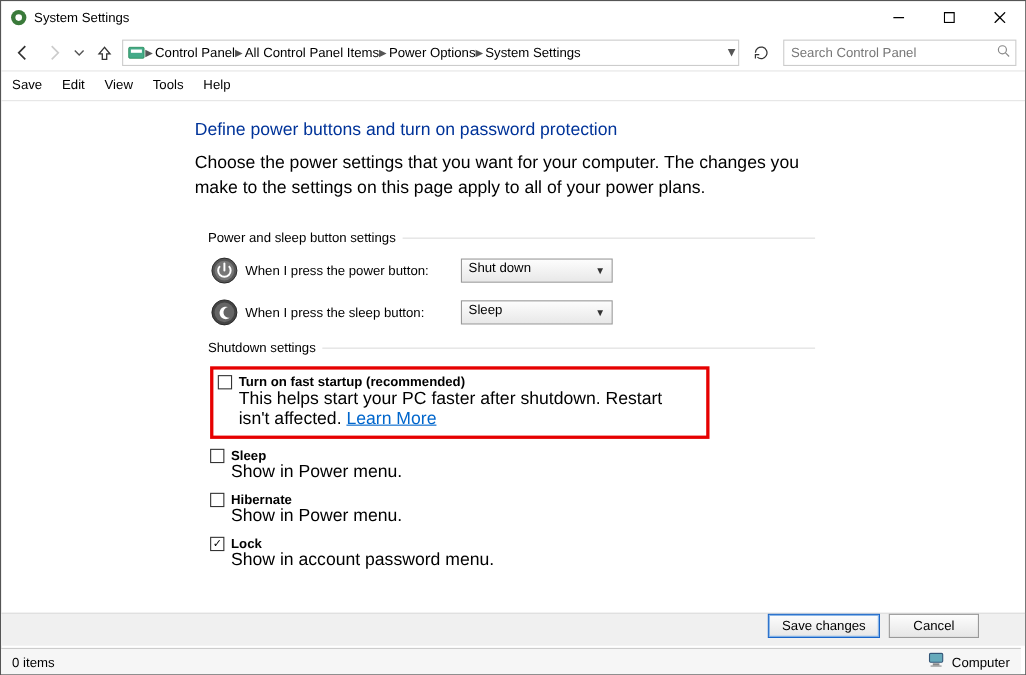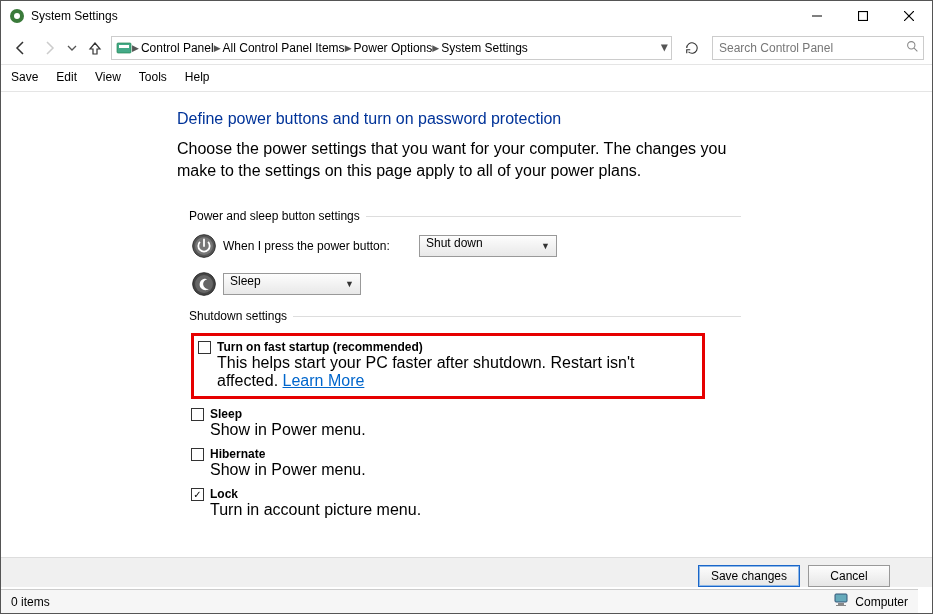--- a/index.html
+++ b/index.html
@@ -29,25 +29,25 @@
   .setting-label { width:190px; font-size:12px; }
   .dropdown { width:138px; height:22px; border:1px solid #999; background:linear-gradient(#fdfdfd,#e8e8e8); display:flex; padding:0 6px; position:relative; font-size:12px;}
   .dropdown .caret { position:absolute; right:6px; top:50%; transform:translateY(-50%); font-size:9px; color:#333;}
   .shutdown-list { margin:4px 0 0 14px; }
   .check-item { margin-bottom:8px; }
   .check-top { display:flex; align-items:center; gap:6px; }
   .check-box { width:13px; height:13px; border:1px solid #333; display:flex; align-items:center; justify-content:center; font-size:10px; background:#fff;}
   .check-top .cb-label { font-weight:700; font-size:12px; }
   .check-desc { font-size:16px; margin-left:19px; }
   .link { color:#0066cc; text-decoration:underline; }
-  .highlight-red { border:3px solid #e60000; padding:4px 8px 6px 4px; margin-bottom:8px; width:514px;}
-  .button-row { position:absolute; bottom:26px; left:0; right:0; height:30px; border-top:1px solid #ddd; background:#f0f0f0; display:flex; align-items:flex-end; justify-content:flex-end; gap:8px; padding:0 42px 0 0;}
+  .highlight-red { border:3px solid #e60000; padding:4px 8px 6px 4px; margin-bottom:8px; width:454px;}
+  .button-row { position:absolute; bottom:26px; left:0; right:0; height:30px; border-top:1px solid #ddd; background:#f0f0f0; display:flex; align-items:flex-start; justify-content:flex-end; gap:8px; padding:0 42px 0 0;}
   .btn { height:22px; min-width:82px; padding:0 12px; font-size:12px; border:1px solid #999; background:linear-gradient(#fdfdfd,#e6e6e6); display:flex; align-items:center; justify-content:center;}
   .btn.primary { border:1px solid #1a66c9; box-shadow:inset 0 0 0 1px #8db8e8;}
-  .statusbar { position:absolute; bottom:0; left:0; right:14px; height:24px; border-top:1px solid #ccc; background:#f6f6f6; display:flex; align-items:center; justify-content:space-between; padding:0 10px; font-size:12px;}
+  .statusbar { position:absolute; bottom:0; left:0; right:4px; height:24px; border-top:1px solid #ccc; background:#f6f6f6; display:flex; align-items:center; justify-content:space-between; padding:0 10px; font-size:12px;}
   .statusbar .right { display:flex; align-items:center; gap:6px;}
   .bc-caret { color:#555; font-size:9px; margin:0 -2px 0 -4px; cursor:default;}
   .cp-icon { width:16px; height:16px; }
 </style>
 </head>
 <body>
 
 <div class="titlebar">
   <span class="app-icon">
     <svg viewBox="0 0 16 16">
@@ -164,20 +164,21 @@
     </div>
 
     <div class="setting-row">
       <span class="pbtn-icon">
         <svg viewBox="0 0 32 32">
             <circle cx="16" cy="16" r="14" fill="#444" stroke="#222"></circle>
             <circle cx="16" cy="16" r="11" fill="#666"></circle>
             <path d="M20 10 a7 7 0 1 0 2 12 a5.5 5.5 0 0 1 -2 -12" fill="#fff"></path>
           </svg>
       </span>
+      <span class="setting-label">When I press the sleep button:</span>
       <div class="dropdown">
         <span>Sleep</span>
         <span class="caret">▼</span>
       </div>
     </div>
 
     <div class="section-label">
       <span>Shutdown settings</span>
         <hr>
     </div>
@@ -209,21 +210,21 @@
           <span class="cb-label">Hibernate</span>
         </div>
         <div class="check-desc">Show in Power menu.</div>
       </div>
 
       <div class="check-item">
         <div class="check-top">
           <span class="check-box">✓</span>
           <span class="cb-label">Lock</span>
         </div>
-        <div class="check-desc">Turn in account picture menu.</div>
+        <div class="check-desc">Show in account password menu.</div>
       </div>
     </div>
   </div>
 </div>
 
 <div class="button-row">
   <div class="btn primary">
       <span>Save changes</span>
     </div>
   <div class="btn">

